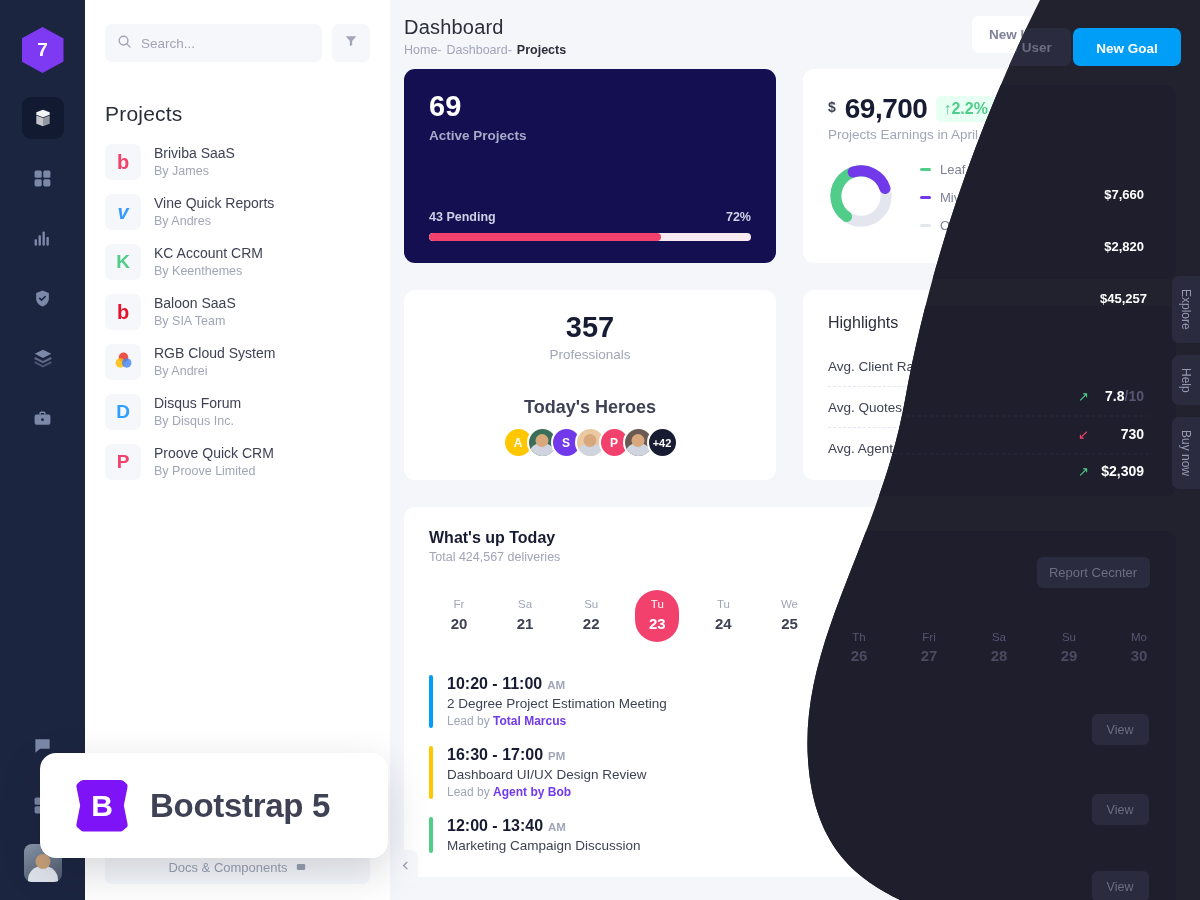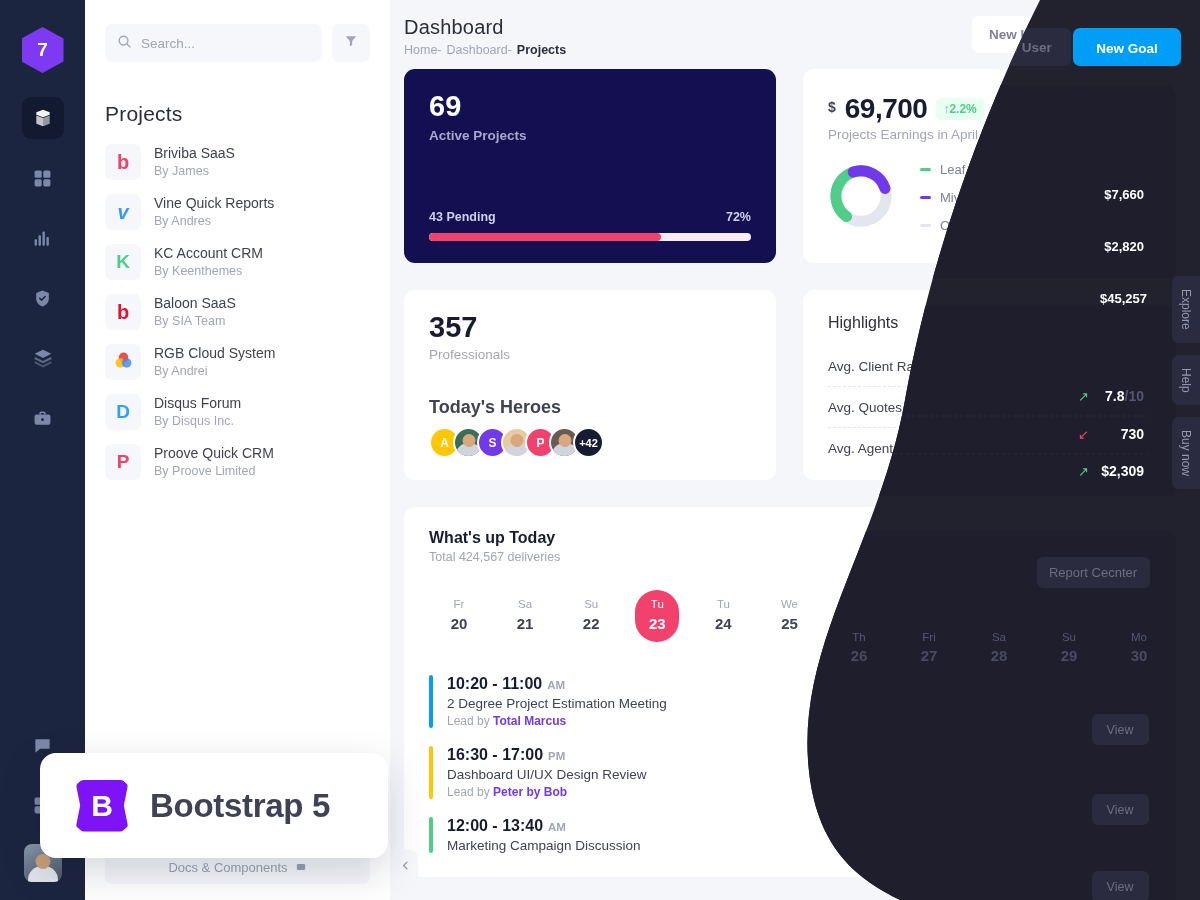--- a/index.html
+++ b/index.html
@@ -118,33 +118,33 @@
   .prog-row { margin-top: auto; display: flex; justify-content: space-between; font-size: 12.5px; font-weight: bold; color: #cdd0e4; gap: 32px; }
   .prog-track { margin-top: 9px; height: 8px; border-radius: 5px; background: #f7eaf0; overflow: hidden; }
   .prog-fill { height: 100%; border-radius: 5px; background: #f1416c; }
 
   
   .card-earn { padding: 24px 25px 20px 25px; height: 194px; }
   .earn-head { display: flex; align-items: center; gap: 9px; }
   .dollar { font-size: 14px; color: #3f4254; font-weight: bold; align-self: flex-start; margin-top: 6px; }
   .earn-num { font-size: 28px; font-weight: bold; color: #181c32; letter-spacing: -.5px; }
   .badge-up {
-    background: #e8fff3; color: #50cd89; font-size: 12px; font-weight: bold;
+    background: #e8fff3; color: #50cd89; font-size: 16px; font-weight: bold;
     border-radius: 5px; padding: 4px 7px; align-self: center;
   }
   .earn-sub { margin-top: 2px; font-size: 13.5px; color: #a1a5b7; }
   .earn-body { margin-top: 20px; display: flex; align-items: center; }
   .legend { margin-left: 26px; display: flex; flex-direction: column; gap: 13px; }
   .legend-row { display: flex; align-items: center; gap: 9px; font-size: 13px; color: #7e8299; }
   .dash { width: 11px; height: 3px; border-radius: 2px; }
   .amounts { margin-left: auto; display: flex; flex-direction: column; gap: 13px; text-align: right; }
   .amount { font-size: 13px; font-weight: bold; color: #3f4254; }
 
   
-  .card-pro { padding: 22px 25px; height: 190px; display: flex; flex-direction: column; }
+  .card-pro { padding: 22px 25px; height: 190px; display: flex; flex-direction: column; align-items: center; }
   .pro-num { font-size: 29px; font-weight: bold; color: #181c32; line-height: 1.1; }
   .pro-sub { font-size: 13.5px; color: #a1a5b7; margin-top: 3px; }
   .heroes-label { margin-top: auto; font-size: 18px; font-weight: bold; color: #3f4254; }
   .heroes { margin-top: 9px; display: flex; }
   .hero {
     width: 31px; height: 31px; border-radius: 50%; border: 2px solid #fff;
     margin-left: -7px; display: flex; align-items: center; justify-content: center;
     font-size: 12px; font-weight: bold; color: #fff; position: relative; overflow: hidden;
   }
   .hero:first-child { margin-left: 0; }
@@ -617,21 +617,21 @@
           </div>
           <button class="view-btn">View</button>
         </div>
         <div class="event">
           <div class="ev-bar" style="background:#ffc700"></div>
           <div>
             <div>
               <span class="ev-time">16:30 - 17:00</span><span class="ev-ampm">PM</span>
             </div>
             <div class="ev-name">Dashboard UI/UX Design Review</div>
-            <div class="ev-lead"><span>Lead by </span><b>Peter by Bob</b></div>
+            <div class="ev-lead"><span>Lead by </span><b>Agent by Bob</b></div>
           </div>
           <button class="view-btn">View</button>
         </div>
         <div class="event">
           <div class="ev-bar" style="background:#50cd89"></div>
           <div>
             <div>
               <span class="ev-time">12:00 - 13:40</span><span class="ev-ampm">AM</span>
             </div>
             <div class="ev-name">Marketing Campaign Discussion</div>

